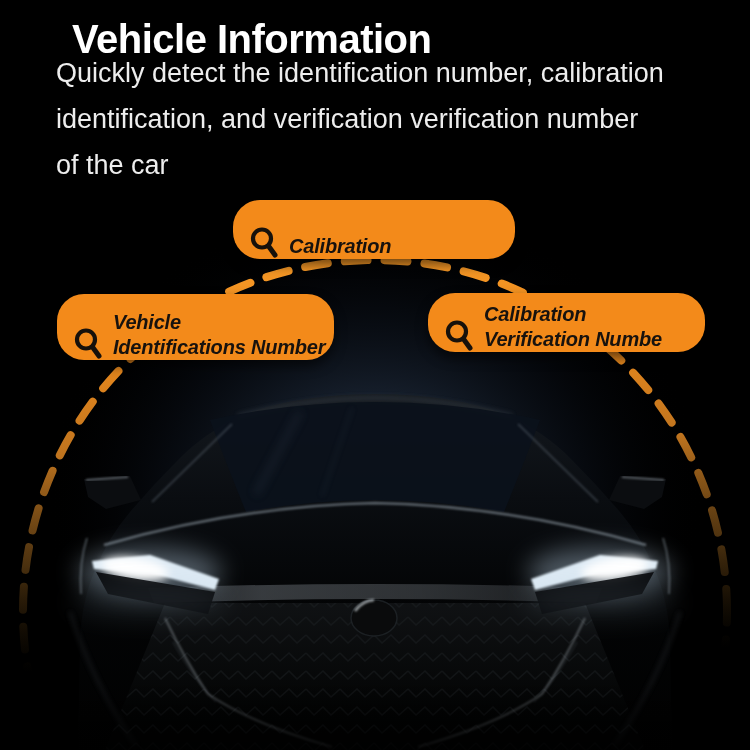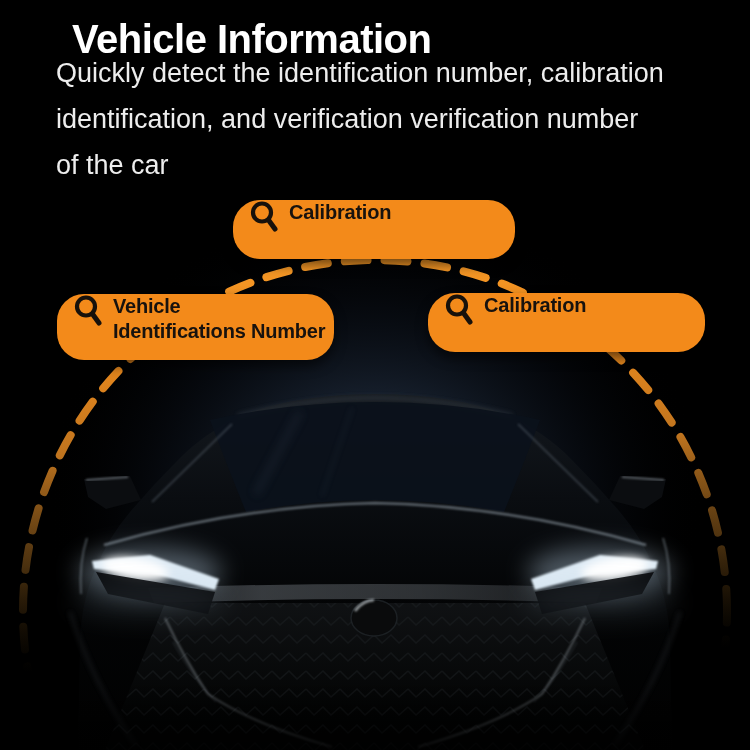--- a/index.html
+++ b/index.html
@@ -11,23 +11,24 @@
   .title{
     margin:16px;padding:0;position:absolute;left:56px;top:1px;width:640px;
     font-size:40px;font-weight:700;letter-spacing:-0.5px;color:#ffffff;z-index:2;
   }
   .subtitle{
     position:absolute;left:56px;top:50px;width:660px;z-index:2;
     font-size:27px;font-weight:300;color:#ededed;line-height:46px;
   }
   .subtitle .line{display:block;white-space:nowrap;}
   .badge{
-    position:absolute;z-index:3;display:flex;align-items:flex-start;
+    position:absolute;z-index:3;display:flex;align-items:flex-end;
     background:#F38A1A;border-radius:27px;padding:0 16px;box-sizing:border-box;
     box-shadow:0 6px 12px rgba(0,0,0,0.55);
+    font-style:italic;
   }
   .badge .mag{flex:0 0 auto;margin-right:10px;display:block;}
   .badge .lines{
     font-size:20px;font-weight:700;line-height:25px;color:#17120e;
     letter-spacing:-0.2px;white-space:nowrap;
   }
   .badge .lines span{display:block;}
   #badge-top{left:233px;top:200px;width:282px;height:59px;}
   #badge-left{left:57px;top:294px;width:277px;height:66px;}
   #badge-right{left:428px;top:293px;width:277px;height:59px;}
@@ -192,16 +193,17 @@
     </div>
   </div>
 
   <div class="badge" id="badge-right">
     <svg class="mag" width="30" height="33" viewBox="0 0 30 33">
       <circle cx="13" cy="12.5" r="9" fill="none" stroke="#17110B" stroke-width="4.2"></circle>
       <path d="M19.5,20 L26,29" stroke="#17110B" stroke-width="5" stroke-linecap="round"></path>
     </svg>
     <div class="lines">
       <span>Calibration</span>
+      <span>Verification Numbe</span>
     </div>
   </div>
 
 </div>
 
 </body></html>

